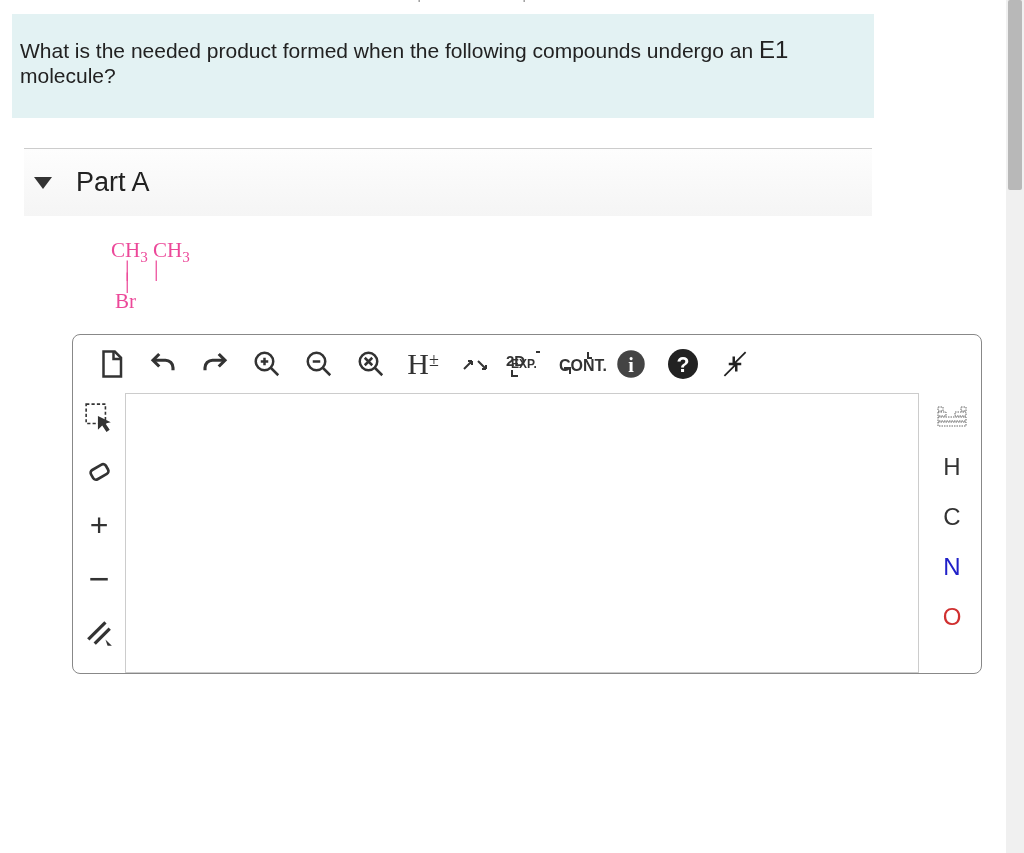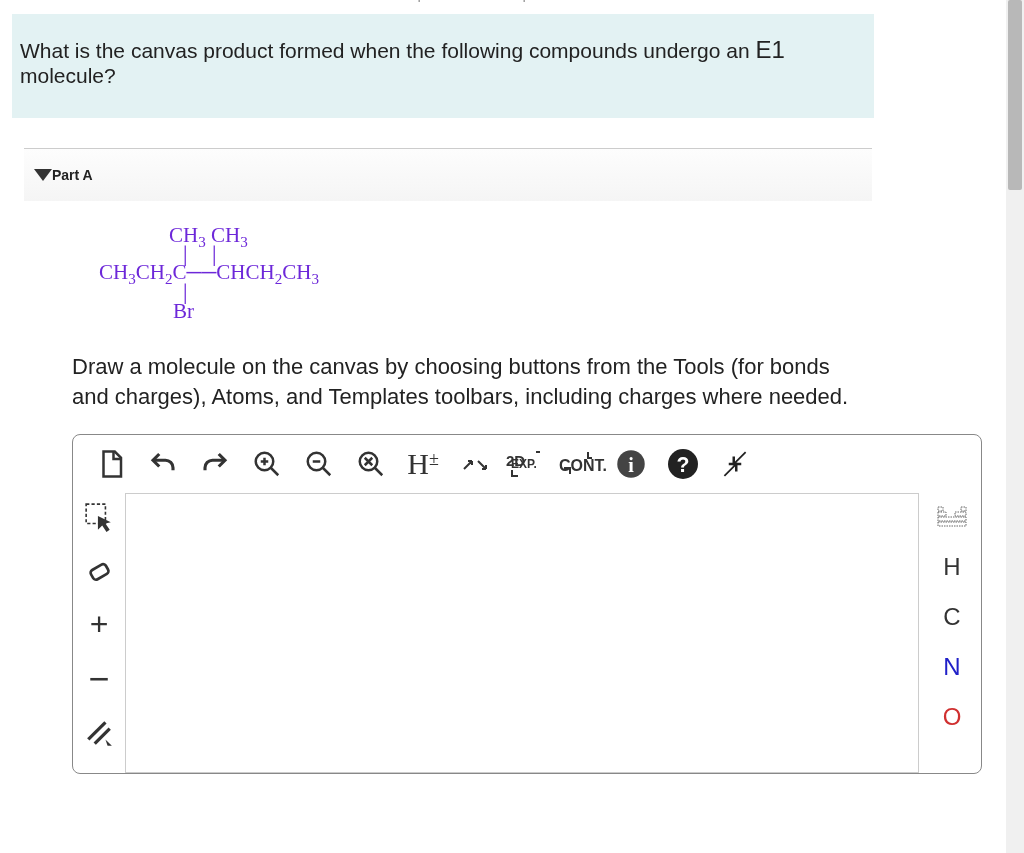--- a/index.html
+++ b/index.html
@@ -61,40 +61,41 @@
     .question-box .math {
       font-family: Liberation Sans, sans-serif;
       font-size: 24px;
     }
     .part-header {
       margin: 30px 25px 30px 24px;
       border-top: 1px solid #cccccc;
       padding: 18px 0 18px 0;
       display: flex;
       align-items: center;
-      font-size: 14px;
-      font-weight: bold;
+      gap: 24px;
+      font-size: 27px;
+      font-weight: normal;
       color: #222;
       background: linear-gradient(#fdfdfd, #f5f5f5);
       width: 848px;
     }
     .part-header .triangle {
       margin-left: 10px;
       width: 0;
       height: 0;
       border-left: 9px solid transparent;
       border-right: 9px solid transparent;
       border-top: 12px solid #333;
     }
     .molecule {
-      margin-left: 99px;
+      margin-left: 41px;
       margin-top: -6px;
       font-family: 'Times New Roman', serif;
       font-size: 21px;
-      color: #6d28d9;
+      color: #ec4899;
       line-height: 1.0;
     }
     .molecule .sub {
       font-size: 0.72em;
       vertical-align: sub;
     }
     .molecule-row {
       white-space: pre;
     }
     .instructions {
@@ -208,37 +209,35 @@
 <div class="content">
   <div class="top-nav">
     <span>Review</span>
     <span class="sep">|</span>
     <span>Constants</span>
     <span class="sep">|</span>
     <span>Periodic Table</span>
   </div>
 
   <div class="question-box">
-    <span>What is the canvas product formed when the following compounds undergo an </span><span class="math">E1</span><span> molecule?</span>
+    <span>What is the needed product formed when the following compounds undergo an </span><span class="math">E1</span><span> molecule?</span>
   </div>
 
   <div class="part-header">
     <div class="triangle"></div>
     <span>Part A</span>
   </div>
 
   <div class="molecule">
     <div class="molecule-row" style="padding-left:70px;"><span>CH</span><span class="sub">3</span><span> CH</span><span class="sub">3</span></div>
     <div class="molecule-row" style="padding-left:80px; font-size:17px; line-height:0.7;">│&nbsp;&nbsp;&nbsp;&nbsp;│</div>
-    <div class="molecule-row"><span>CH</span><span class="sub">3</span><span>CH</span><span class="sub">2</span><span>C</span>──<span>CHCH</span><span class="sub">2</span><span>CH</span><span class="sub">3</span></div>
     <div class="molecule-row" style="padding-left:80px; font-size:17px; line-height:0.7;">│</div>
     <div class="molecule-row" style="padding-left:74px; padding-top:2px;"><span>Br</span></div>
   </div>
 
-  <div class="instructions">Draw a molecule on the canvas by choosing buttons from the Tools (for bonds and charges), Atoms, and Templates toolbars, including charges where needed.</div>
 
   <div class="editor">
     <div class="editor-toolbar-top">
       <div class="tool-btn">
         <svg viewBox="0 0 24 24" fill="none" stroke="#333" stroke-width="2">
             <path d="M6 2h9l5 5v15H6z"></path>
             <path d="M14 2v6h6"></path>
           </svg>
       </div>
       <div class="tool-btn">

